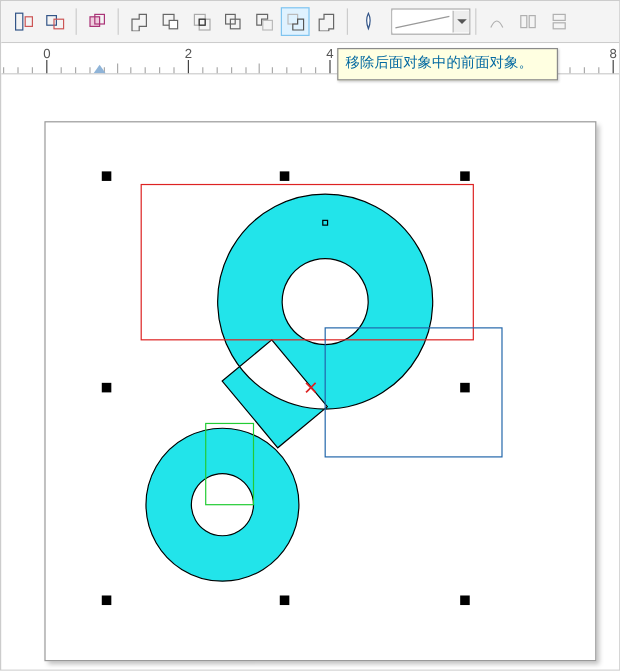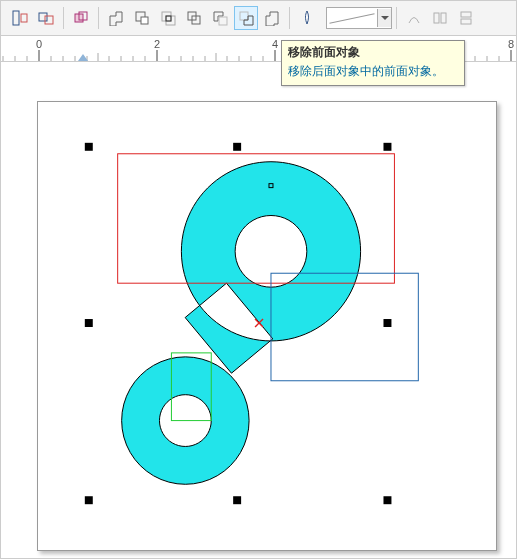--- a/index.html
+++ b/index.html
@@ -207,21 +207,20 @@
             <line x1="2" y1="20" x2="2" y2="26"></line>
         </g>
 
         <path d="M82 18 l5 7 h-10 z" fill="#8fb4d8" transform="translate(0,0)"></path>
         <path d="M395 18 l5 7 h-10 z" fill="#8fb4d8"></path>
       </g>
     </svg>
   </div>
 
   <div class="tooltip">
-    <div class="tt-title">移除前面对象</div>
     <div class="tt-body">移除后面对象中的前面对象。</div>
   </div>
 
   <div class="canvas-wrap">
     <svg class="canvas-svg" viewBox="0 0 460 450">
 
       <path class="shape-cyan" d="
           M 234 60
           A 90 90 0 1 1 163.9 206.2
           L 119.6 259.5

